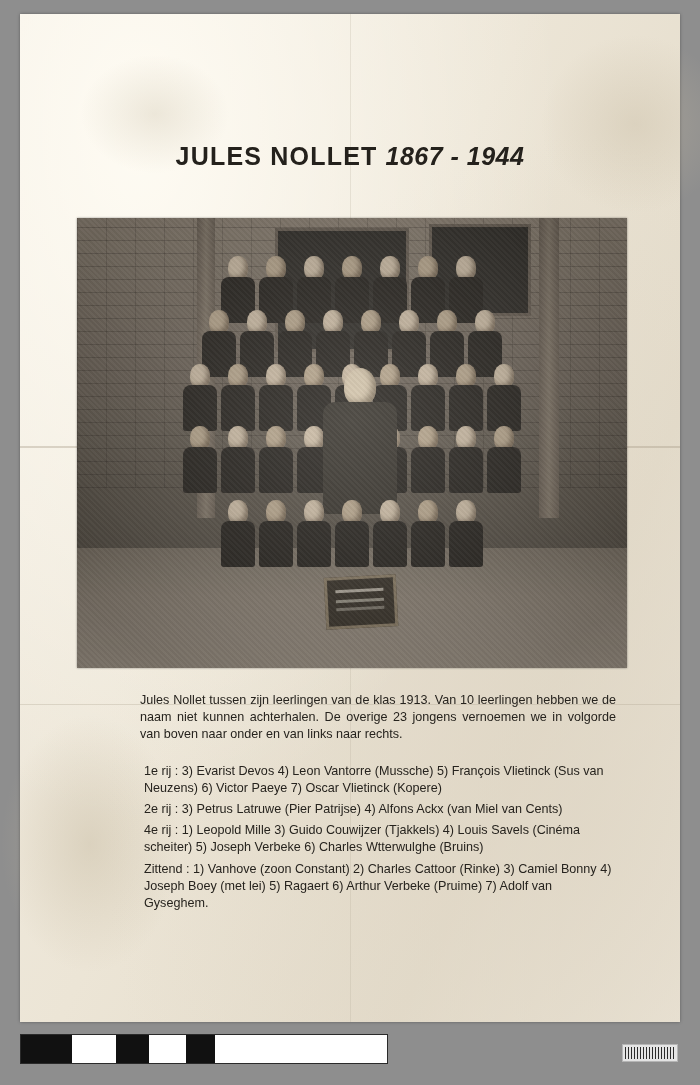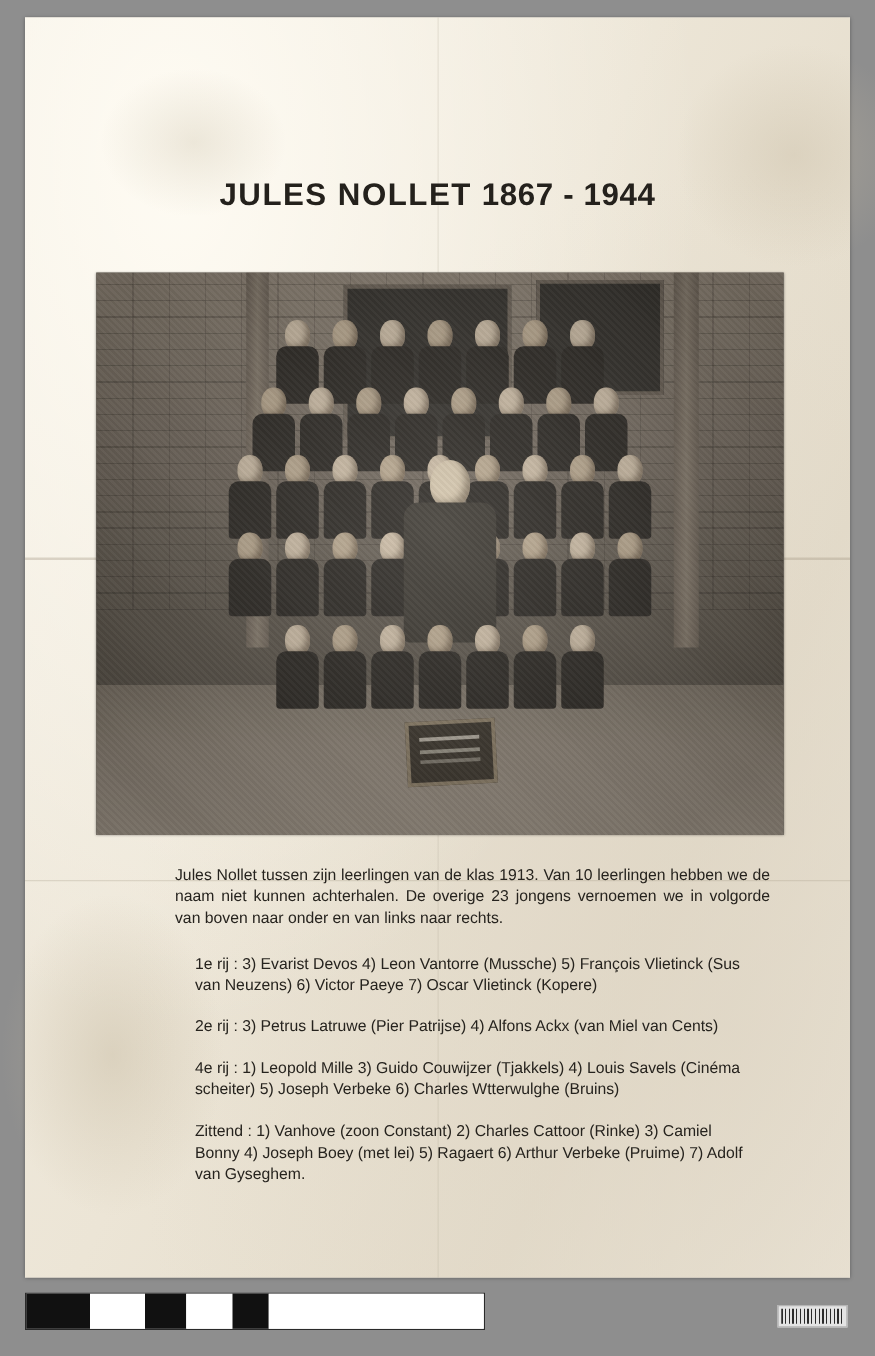--- a/index.html
+++ b/index.html
@@ -59,21 +59,21 @@
     left: 0;
     top: 128px;
     width: 660px;
     text-align: center;
     font-size: 25px;
     font-weight: bold;
     letter-spacing: 1.2px;
     color: #24211c;
     font-family: "Liberation Sans", sans-serif;
   }
-  .doc-title .years { margin-left: 8px; letter-spacing: 0.5px; }
+  .doc-title .years { margin-left: 8px; letter-spacing: 0.5px; font-style: italic; }
 
   
   .photo {
     position: absolute;
     left: 57px;
     top: 204px;
     width: 550px;
     height: 450px;
     background: #6e6a63;
     overflow: hidden;
@@ -188,21 +188,21 @@
     left: 120px;
     top: 678px;
     width: 476px;
     color: #26231e;
     font-size: 12.6px;
     line-height: 17.2px;
     font-family: "Liberation Sans", sans-serif;
   }
   .caption p { margin: 0; }
   .caption .intro { margin-bottom: 19px; text-align: justify; }
-  .caption .rowline { margin: 16px; }
+  .caption .rowline { margin: 4px; }
 
   
   .scalebar {
     position: absolute;
     left: 20px;
     top: 1034px;
     width: 368px;
     height: 30px;
     display: flex;
     border: 1px solid #2a2a2a;

